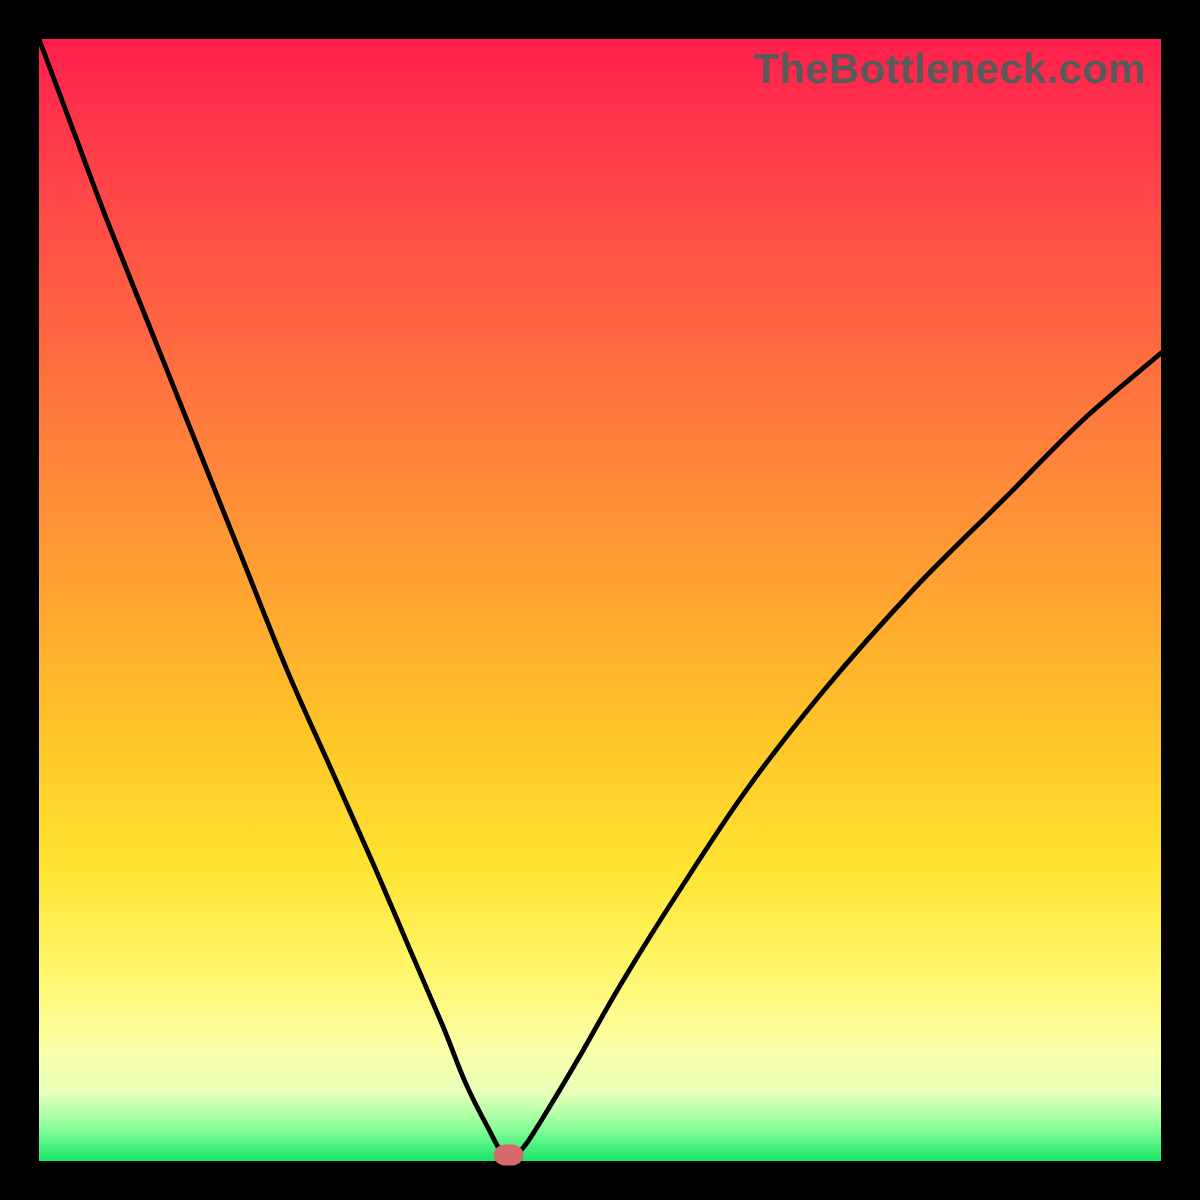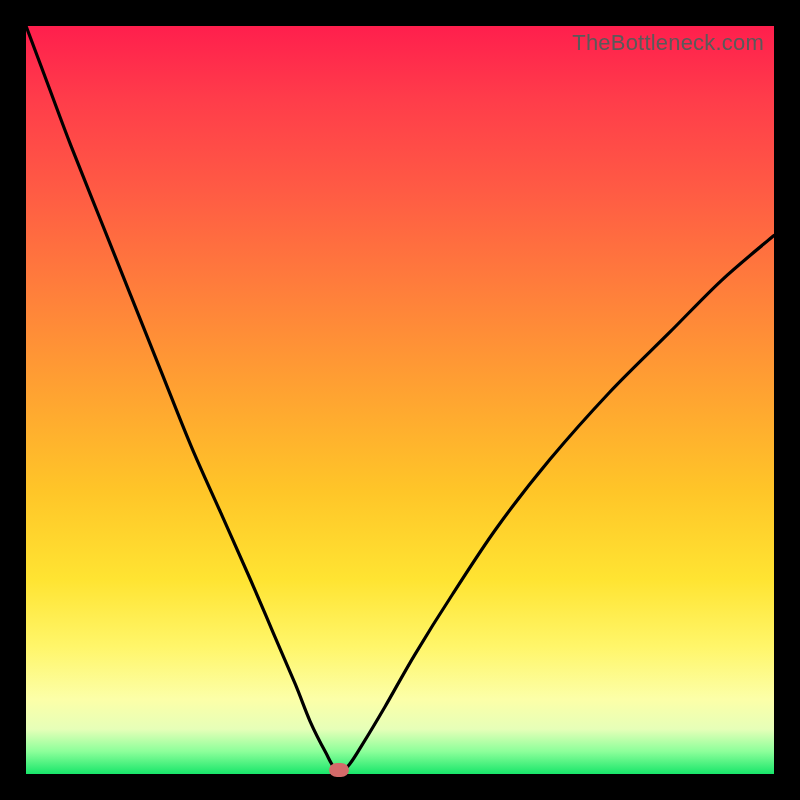--- a/index.html
+++ b/index.html
@@ -38,23 +38,24 @@
       #e6ffb8 94%,
       #8cff9a 97%,
       #18e66a 100%
     );
   }
   .watermark {
     position: absolute;
     top: 4px;
     right: 10px;
     color: #5a5a5a;
-    font-size: 22px;
+    font-size: 28px;
     letter-spacing: 0.2px;
     user-select: none;
+    font-weight: bold;
   }
   svg.curve {
     position: absolute;
     left: 0;
     top: 0;
     width: 748px;
     height: 748px;
     pointer-events: none;
   }
   .marker {

